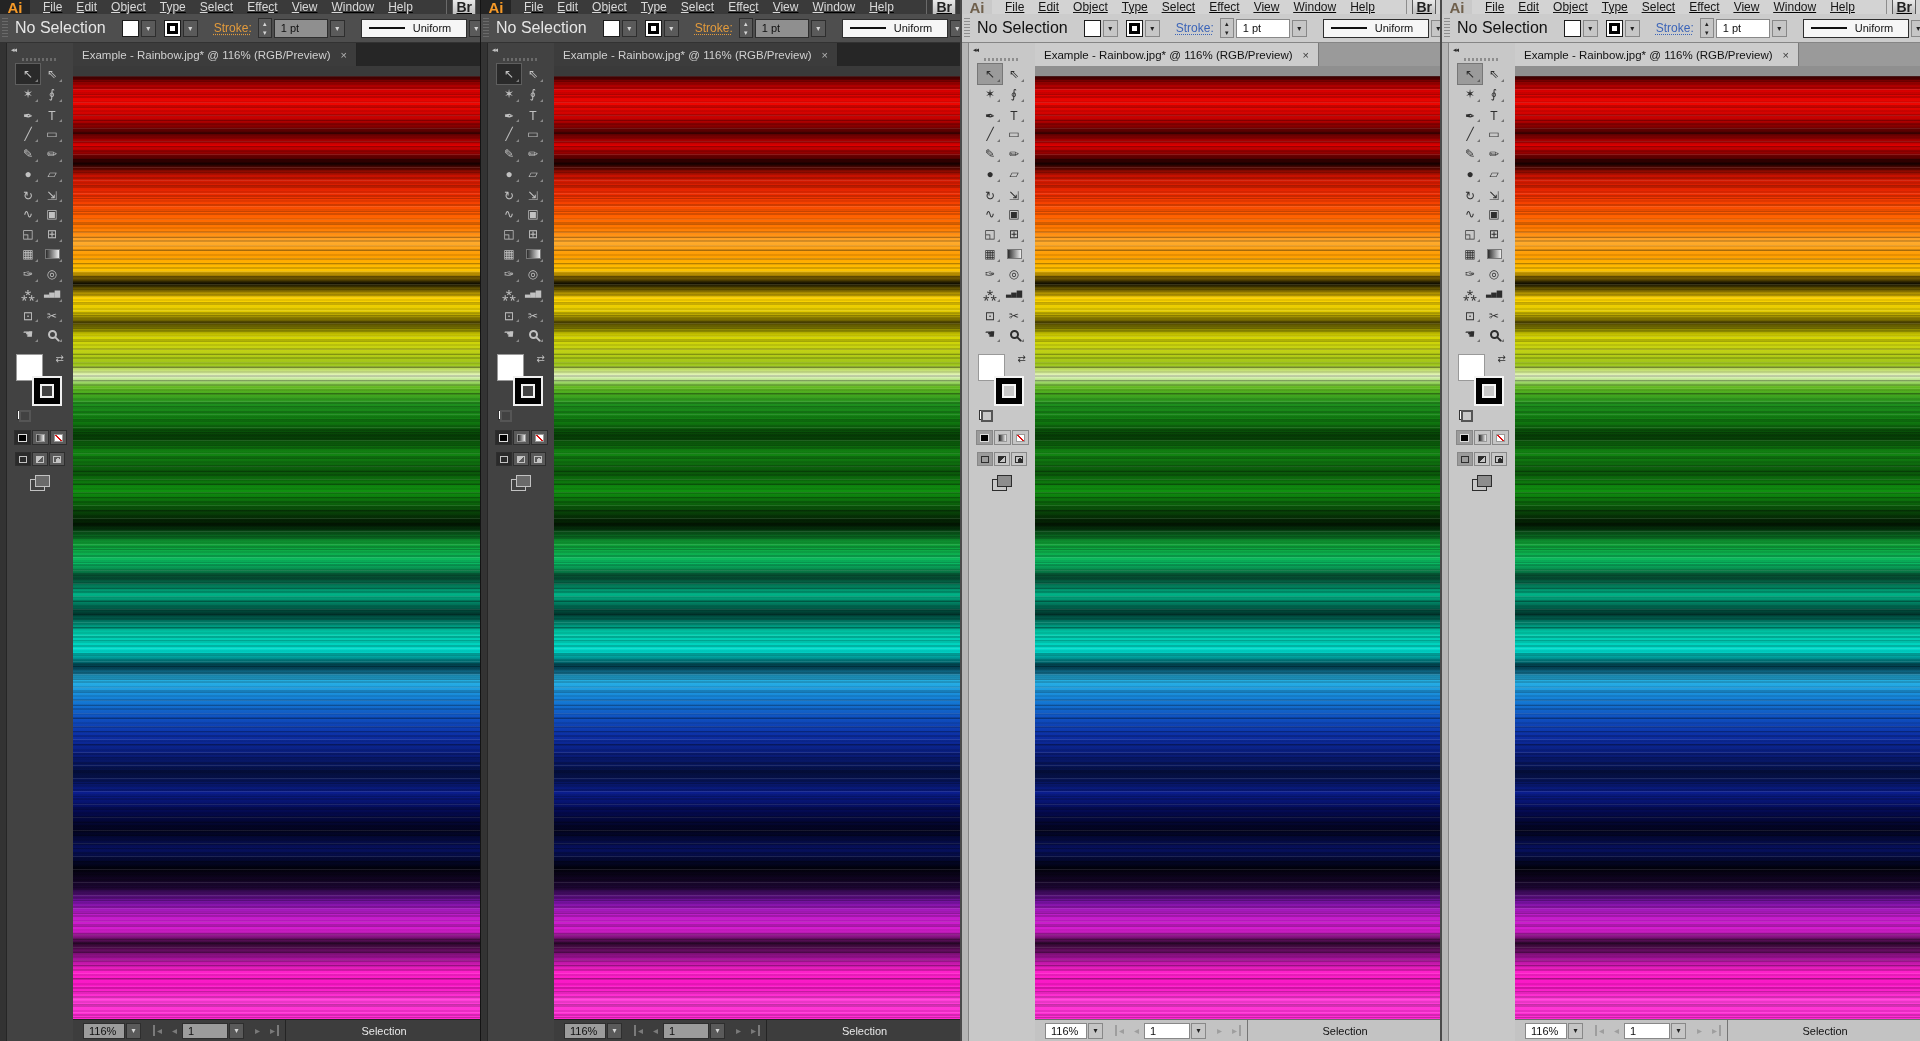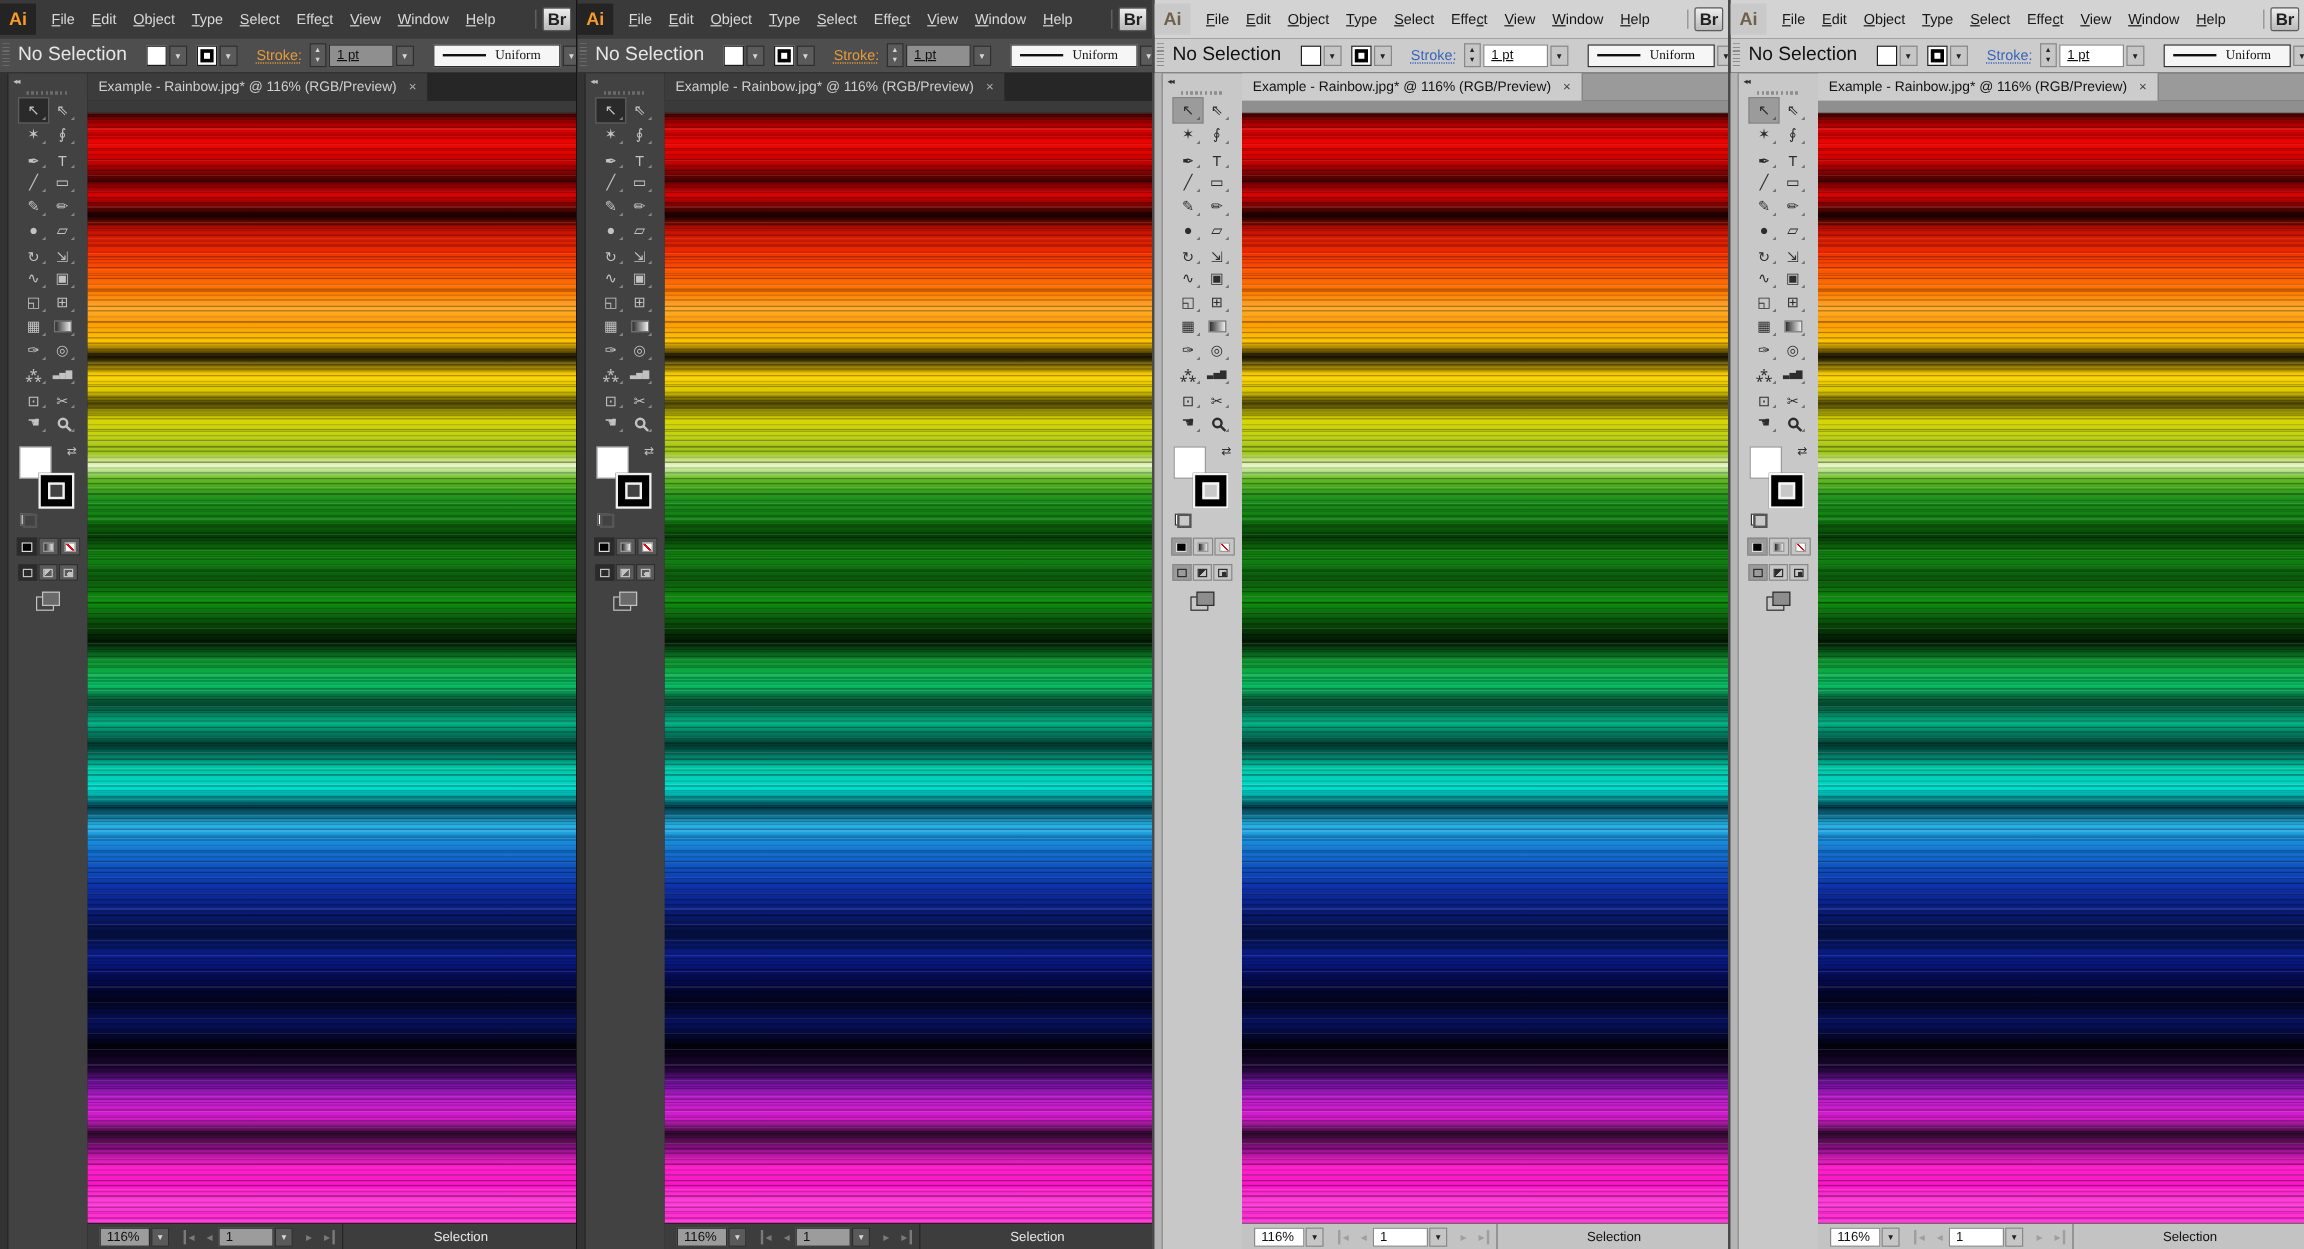--- a/index.html
+++ b/index.html
@@ -21,21 +21,21 @@
     --paste:#3a3a3a; --sep:#2a2a2a; --fsring:#f0f0f0; --grip:#6a6a6a; }
   .panel.light{ --mb:#d3d3d3; --mbtext:#161616; --logobg:#c9c9c9; --logocol:#6f5f4b;
     --cb:#cccccc; --cbtext:#111111; --strokecol:#3b64b8; --fieldbg:#ffffff;
     --ddbg:#c6c6c6; --ddbor:#888888; --ddarrow:#222222;
     --tabbar:#9a9a9a; --tab:#cccccc; --tabtext:#111111;
     --dock:#c8c8c8; --edge:#b5b5b5; --icon:#2d2d2d; --active:#9b9b9b; --activebor:#777777;
     --status:#c3c3c3; --stext:#111111; --sfield:#ffffff; --disabled:#9e9e9e;
     --paste:#8f8f8f; --sep:#9e9e9e; --fsring:#f5f5f5; --grip:#8d8d8d; }
 
   
-  .menubar { height:32px; background:var(--mb); display:flex; align-items:center; flex-shrink:0; }
+  .menubar { height:14px; background:var(--mb); display:flex; align-items:center; flex-shrink:0;text-decoration:underline; }
   .ai-logo { width:30px; height:26px; background:var(--logobg); color:var(--logocol);
              font-weight:bold; font-size:15px; display:flex; align-items:center; justify-content:center; }
   .menus { display:flex; align-items:center; margin-left:6px;justify-content:space-between; }
   .menu-item { color:var(--mbtext); font-size:12px; padding:4px 7px; white-space:nowrap; cursor:default; }
   .menu-item .u { text-decoration:underline; }
   .mb-spacer { flex:1; }
   .menu-sep { width:1px; height:16px; background:var(--grip); margin:0 5px; }
   .br-btn { font-size:14px; font-weight:bold; color:#222; background:linear-gradient(#efefef,#b9b9b9);
             border:1px solid #5a5a5a; border-radius:2px; padding:2px 3px; margin-right:4px; line-height:1; }
 
@@ -49,26 +49,26 @@
   .swatch.stroke-sw { position:relative; background:#fff; }
   .swatch.stroke-sw::after { content:""; position:absolute; inset:2px; border:3px solid #000; }
   .dd-btn { width:15px; height:17px; margin:0 8px 0 2px; background:var(--ddbg); border:1px solid var(--ddbor);
             color:var(--ddarrow); font-size:8px; display:flex; align-items:center; justify-content:center; flex-shrink:0; }
   .stroke-label { color:var(--strokecol); font-size:12px; margin:0 6px 0 8px;
                   text-decoration:underline dotted; text-underline-offset:2px; }
   .spinner { width:14px; height:20px; display:flex; flex-direction:column; flex-shrink:0;
              border:1px solid var(--ddbor); background:var(--ddbg); color:var(--ddarrow); }
   .spinner span { flex:1; font-size:7px; line-height:9px; text-align:center; }
   .field { background:var(--fieldbg); border:1px solid var(--ddbor); color:#101010; font-size:11px;
-           height:19px; display:flex; align-items:center; padding-left:6px; flex-shrink:0;text-decoration:underline; }
+           height:19px; display:flex; align-items:center; padding-left:6px; flex-shrink:0; }
   .weight-field { width:54px; margin-left:2px; }
   .white-drop { background:#f6f6f6; border:1px solid #2e2e2e; height:19px; display:flex; align-items:center;
                 padding:0 7px; color:#111; font-size:11px; flex-shrink:0; }
   .white-drop .line { width:36px; height:2px; background:#111; margin-right:8px; flex-shrink:0; }
-  .profile-drop { width:106px; margin-left:8px;font-family:Liberation Serif, serif; }
+  .profile-drop { width:106px; margin-left:8px; }
   .brush-drop { width:120px; margin-left:8px; }
 
   
   .main { flex:1; display:flex; min-height:0; }
   .dock { width:73px; background:var(--dock); display:flex; flex-shrink:0; }
   .dock-edge { width:7px; background:var(--edge);
                border-right:1px solid rgba(0,0,0,.25); }
   .dock-body { flex:1; display:flex; flex-direction:column; align-items:center; overflow:hidden; }
   .collapse-btn { align-self:flex-start; color:var(--icon); font-size:7px; letter-spacing:-1px;
                   padding:3px 4px 1px 4px; }

